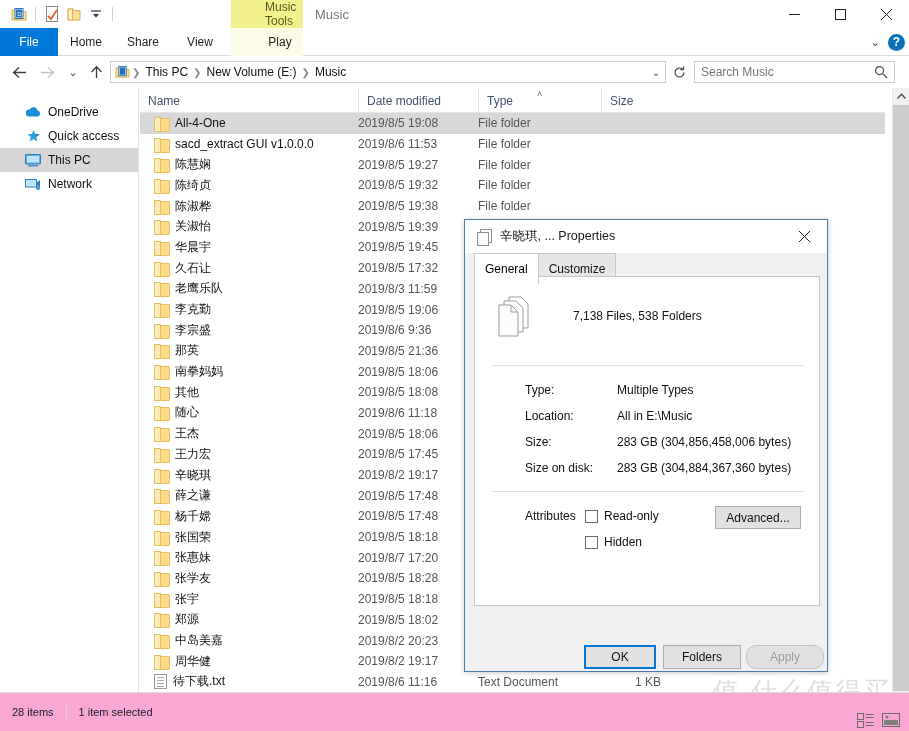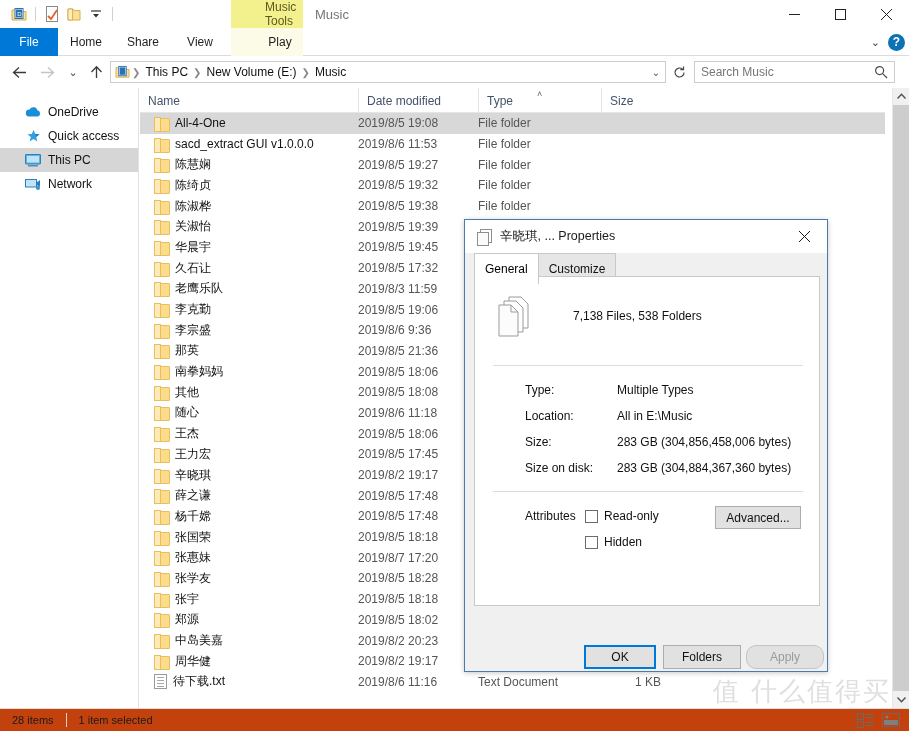--- a/index.html
+++ b/index.html
@@ -186,22 +186,22 @@
     display: flex; align-items: center; justify-content: center;
     color: #606060; font-size: 9px; background: #f0f0f0;
   }
   .vs-thumb {
     position: absolute; left: 0; top: 17px; width: 17px; height: 586px;
     background: #cdcdcd;
   }
 
   
   .statusbar {
-    position: absolute; left: 0; bottom: 0; width: 909px; height: 23px;
-    border-top: 1px solid #dcdcdc; background: #c2410c;
+    position: absolute; left: 0; bottom: 0; width: 909px; height: 39px;
+    border-top: 1px solid #dcdcdc; background: #f9a8d4;
     display: flex; align-items: center; font-size: 11px; color: #1b1b1b;
   }
   .status-seg { padding: 0 12px; }
   .status-div { width: 1px; height: 14px; background: #d6d6d6; }
   .view-btns {
     position: absolute; right: 8px; bottom: 2px; display: flex; gap: 6px;
   }
   .view-btn {
     width: 20px; height: 18px; display: flex; align-items: center; justify-content: center;
   }

